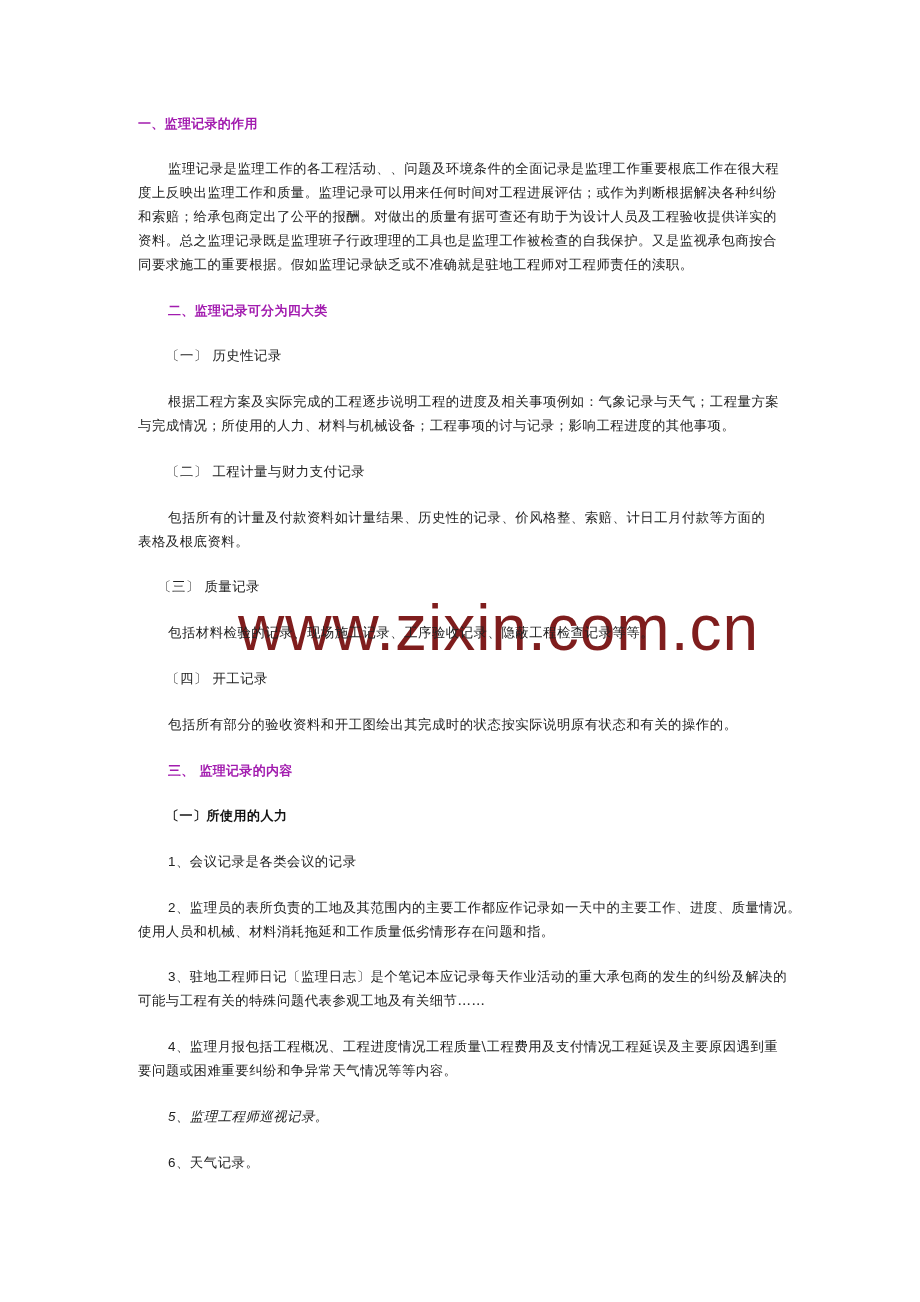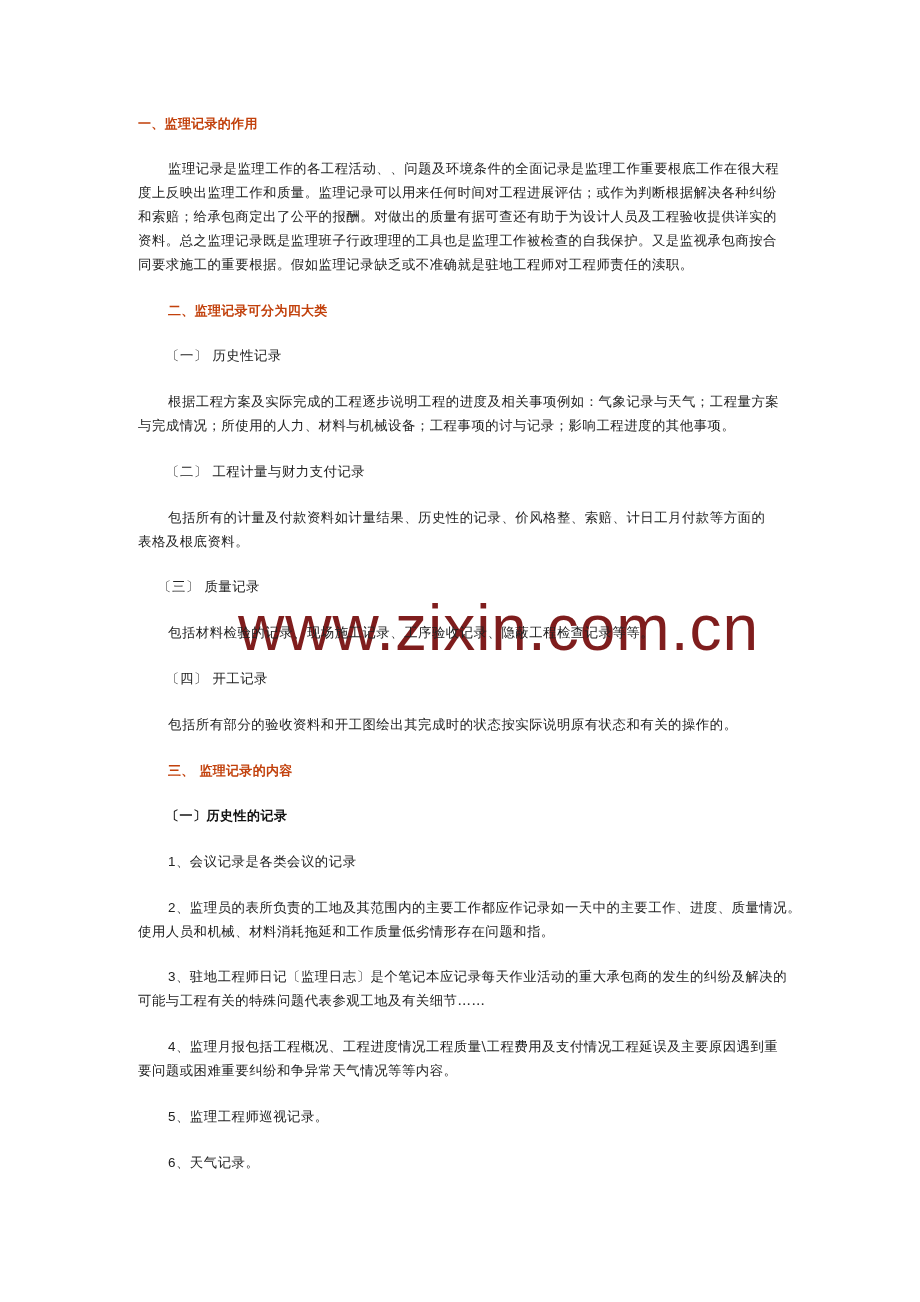--- a/index.html
+++ b/index.html
@@ -1,20 +1,20 @@
 <!DOCTYPE html>
 <html><head>
 <meta charset="utf-8">
 <style>
   html, body { margin: 0; padding: 0; background: #ffffff; }
   body { width: 920px; height: 1302px; position: relative; overflow: hidden;
          font-family: "DejaVu Serif", "Liberation Serif", serif; color: #222222; }
   .page { position: absolute; left: 0; top: 0; width: 920px; height: 1302px; background: #ffffff; }
   .line { position: absolute; white-space: nowrap; font-size: 13.4px; line-height: 16px; letter-spacing: 0.5px; }
-  .heading { font-family: "DejaVu Sans", "Liberation Sans", sans-serif; font-weight: bold; font-size: 13px; color: #c2410c; letter-spacing: 0.3px; }
+  .heading { font-family: "DejaVu Sans", "Liberation Sans", sans-serif; font-weight: bold; font-size: 13px; color: #a21caf; letter-spacing: 0.3px; }
   .subhead { font-size: 13.4px; }
   .subhead-bold { font-family: "DejaVu Sans", "Liberation Sans", sans-serif; font-weight: bold; font-size: 13px; color:#111; }
   .num { font-family: "Liberation Sans", "DejaVu Sans", sans-serif; }
   .watermark { position: absolute; left: 238px; top: 596px; font-family: "Liberation Sans", "DejaVu Sans", sans-serif;
                font-size: 64px; color: #7f1d1d; letter-spacing: 1px; line-height: 64px; white-space: nowrap; z-index: 0; }
   .content { position: absolute; left: 0; top: 0; z-index: 1; }
 </style>
 </head>
 <body>
 
@@ -41,42 +41,42 @@
     <div class="line" style="left:168px; top:510px;">包括所有的计量及付款资料如计量结果、历史性的记录、价风格整、索赔、计日工月付款等方面的</div>
     <div class="line" style="left:138px; top:534px;">表格及根底资料。</div>
 
     <div class="line subhead" style="left:158px; top:579px;">〔三〕 质量记录</div>
     <div class="line" style="left:168px; top:625px;">包括材料检验的记录、现场施工记录、工序验收记录、隐蔽工程检查记录等等。</div>
 
     <div class="line subhead" style="left:166px; top:671px;">〔四〕 开工记录</div>
     <div class="line" style="left:168px; top:717px;">包括所有部分的验收资料和开工图绘出其完成时的状态按实际说明原有状态和有关的操作的。</div>
 
     <div class="line heading" style="left:168px; top:763px;">三、 监理记录的内容</div>
-    <div class="line subhead-bold" style="left:166px; top:808px;">〔一〕历史性的记录</div>
+    <div class="line subhead-bold" style="left:166px; top:808px;">〔一〕所使用的人力</div>
 
     <div class="line" style="left:168px; top:854px;">
       <span class="num">1</span><span>、会议记录是各类会议的记录</span>
     </div>
 
     <div class="line" style="left:168px; top:900px;">
       <span class="num">2</span><span>、监理员的表所负责的工地及其范围内的主要工作都应作记录如一天中的主要工作、进度、质量情况。</span>
     </div>
     <div class="line" style="left:138px; top:924px;">使用人员和机械、材料消耗拖延和工作质量低劣情形存在问题和指。</div>
 
     <div class="line" style="left:168px; top:969px;">
       <span class="num">3</span><span>、驻地工程师日记〔监理日志〕是个笔记本应记录每天作业活动的重大承包商的发生的纠纷及解决的</span>
     </div>
     <div class="line" style="left:138px; top:993px;">可能与工程有关的特殊问题代表参观工地及有关细节……</div>
 
     <div class="line" style="left:168px; top:1039px;">
       <span class="num">4</span><span>、监理月报包括工程概况、工程进度情况工程质量\工程费用及支付情况工程延误及主要原因遇到重</span>
     </div>
     <div class="line" style="left:138px; top:1063px;">要问题或困难重要纠纷和争异常天气情况等等内容。</div>
 
-    <div class="line" style="left:168px; top:1109px;">
+    <div class="line" style="left:168px; top:1109px;font-style:italic;">
       <span class="num">5</span><span>、监理工程师巡视记录。</span>
     </div>
 
     <div class="line" style="left:168px; top:1155px;">
       <span class="num">6</span><span>、天气记录。</span>
     </div>
 
   </div>
 </div>
 

